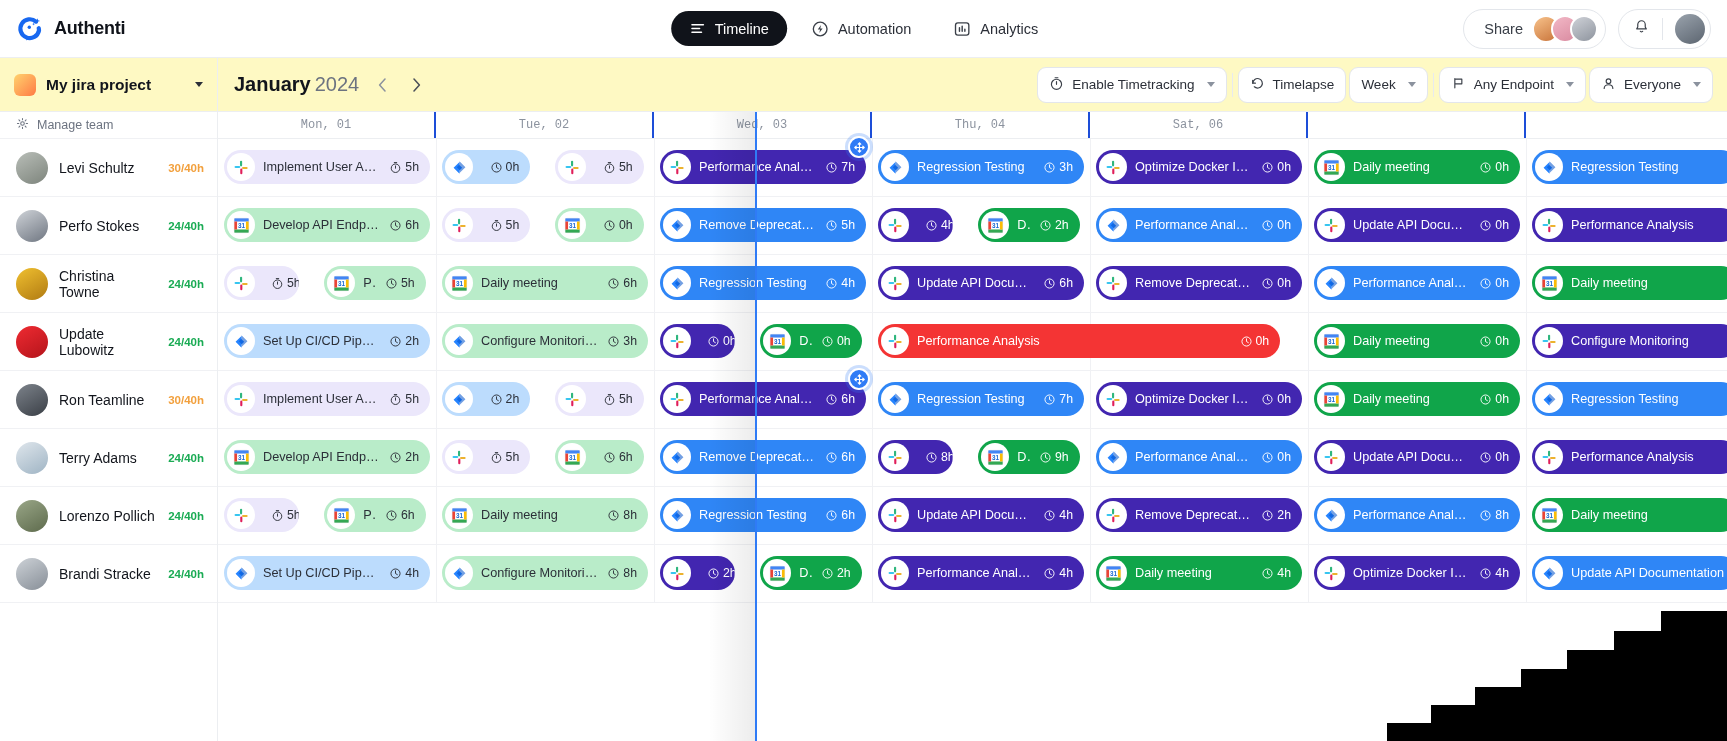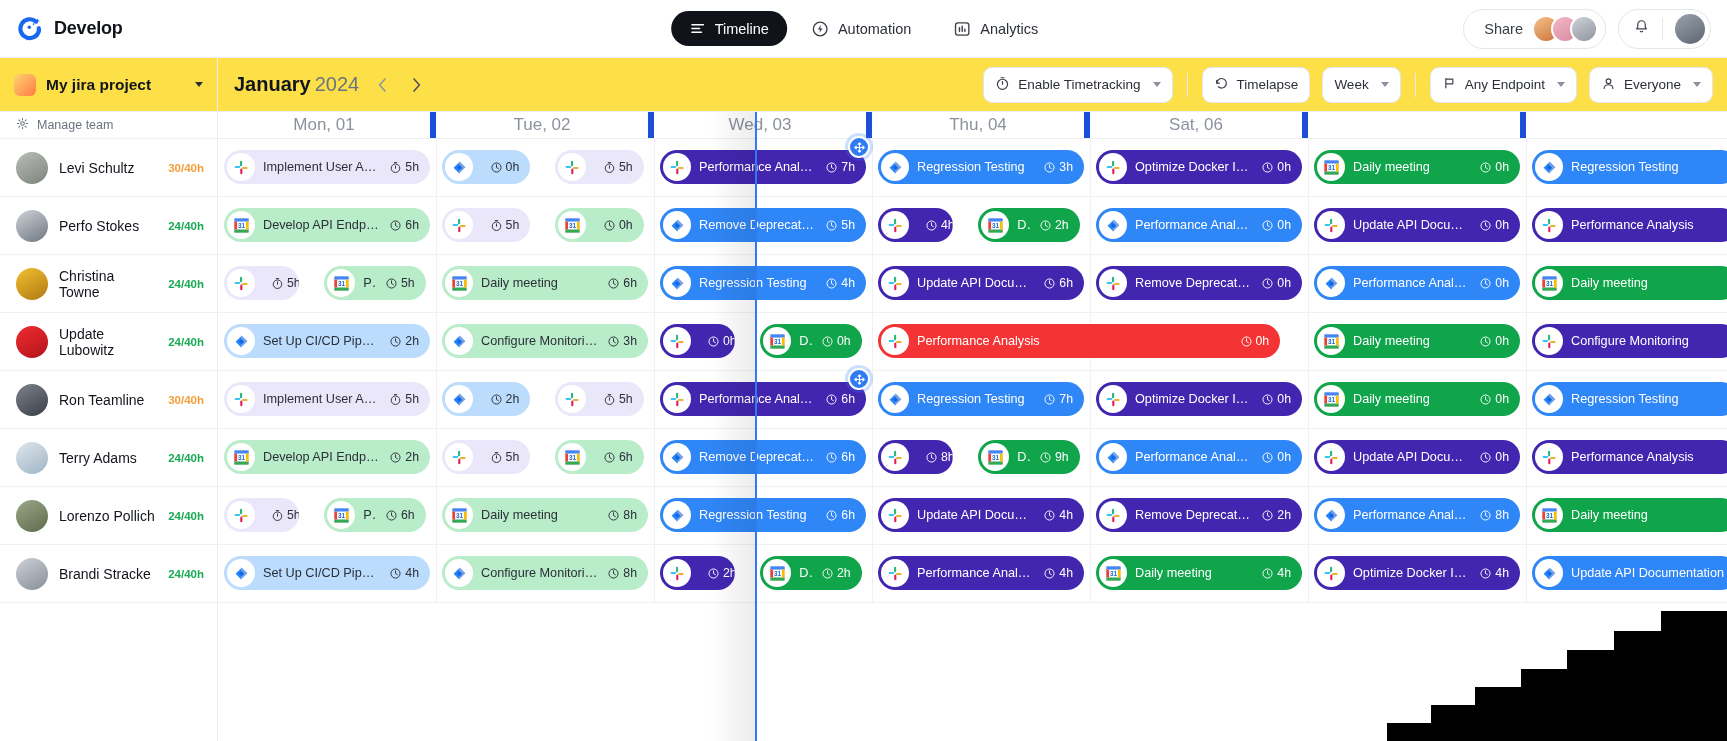--- a/index.html
+++ b/index.html
@@ -29,37 +29,37 @@
   .stack { display:flex; }
   .stack .av { width:28px; height:28px; border-radius:50%; border:2px solid #fff;
     margin-left:-9px; background-size:cover; }
   .stack .av:first-child { margin-left:0; }
   .bell-pill { padding:0 5px 0 14px; gap:12px; }
   .divider-v { width:1px; height:22px; background:#e3e6eb; }
   .av-lg { width:30px; height:30px; border-radius:50%; }
 
   
   .toolbar { height:54px; display:flex; align-items:center; position:relative;
-    border-bottom:1px solid #eceef1; background:#fde047; }
+    border-bottom:1px solid #eceef1; background:#fef9c3; }
   .projbox { width:218px; height:100%; display:flex; align-items:center; gap:10px;
     padding:0 14px; border-right:1px solid #eceef1; cursor:pointer; }
   .proj-sq { width:22px; height:22px; border-radius:6px;
     background:linear-gradient(135deg,#ffd36e,#ff7a45); }
   .proj-name { font-size:15.5px; font-weight:700; color:#12151c; flex:1; }
   .caret { width:0;height:0;border-left:4.5px solid transparent;border-right:4.5px solid transparent;
     border-top:5px solid #2b2f38; }
   .caret.lite { border-top-color:#8b929e; }
 
   .monthbox { display:flex; align-items:center; gap:12px; padding-left:16px; }
   .month { font-size:20px; font-weight:700; color:#12151c; }
   .month .yr { font-weight:400; color:#6c7380; margin-left:4px; }
   .arrowbtn { width:22px;height:22px;display:flex;align-items:center;justify-content:center;
     cursor:pointer; }
 
-  .tb-right { position:absolute; right:14px; display:flex; align-items:center; gap:12px; }
+  .tb-right { position:absolute; right:14px; display:flex; align-items:center; gap:3px; }
   .ctl { height:36px; border:1px solid #e3e6eb; border-radius:9px; display:flex;
     align-items:center; gap:8px; padding:0 11px; font-size:13.5px; color:#2b2f38;
     background:#fff; cursor:pointer; white-space:nowrap; }
   .ctl .caret { margin-left:4px; }
   .sep { width:1px; height:24px; background:#e8eaee; margin:0 2px; }
 
   
   .main { display:flex; height:629px; position:relative; }
   .leftcol { width:218px; flex:none; border-right:1px solid #eceef1; background:#fff; }
   .manage { height:27px; display:flex; align-items:center; gap:8px; padding-left:16px;
@@ -67,22 +67,22 @@
   .urow { height:58px; display:flex; align-items:center; gap:11px; padding:0 13px 0 16px;
     border-bottom:1px solid #f0f1f4; }
   .u-av { width:32px;height:32px;border-radius:50%; flex:none; }
   .u-name { font-size:14px; color:#12151c; flex:1; }
   .u-hrs { font-size:11.5px; font-weight:600; }
   .u-hrs.green { color:#1aab54; }
   .u-hrs.orange { color:#f2a03d; }
 
   .rightcol { flex:1; position:relative; overflow:hidden; background:#fff; }
   .dayhdr { height:27px; display:flex; border-bottom:1px solid #eceef1; }
-  .daycell { border-right:6px solid #1d4ed8; display:flex; align-items:center;
-    justify-content:center; font-size:17px; color:#8b929e; flex:none; }
+  .daycell { border-right:2px solid #1d4ed8; display:flex; align-items:center;
+    justify-content:center; font-size:12px; color:#8b929e; flex:none;font-family:Liberation Mono, monospace; }
   .gridrow { height:58px; position:relative; border-bottom:1px solid #f0f1f4; }
   .colline { position:absolute; top:0; bottom:0; width:1px; background:#f0f1f4; }
 
   
   .chip { position:absolute; top:11px; height:34px; border-radius:17px; display:flex;
     align-items:center; padding:0 11px 0 3px; gap:8px; cursor:pointer; overflow:hidden; }
   .chip .ava { width:28px;height:28px;border-radius:50%;flex:none;display:flex;
     align-items:center;justify-content:center; background:#fff; }
   .chip .ttl { font-size:12.7px; flex:1; overflow:hidden; text-overflow:ellipsis;
     white-space:nowrap; }
@@ -109,21 +109,21 @@
   <div class="brand">
     <span class="brand-logo">
       <svg width="28" height="28" viewBox="0 0 28 28">
         <path d="M20 6.6A9.4 9.4 0 1 0 23 15.5c0-.8-.1-1.6-.3-2.3" fill="none" stroke="#1868f0" stroke-width="4.2" stroke-linecap="round"></path>
         <path d="M13.7 22.9 10.4 25.6l-.2-4.2z" fill="#1868f0"></path>
         <circle cx="13.3" cy="12.2" r="1.7" fill="#1868f0"></circle>
         <path d="M21.4 3.2l.7 2 2 .7-2 .7-.7 2-.7-2-2-.7 2-.7z" fill="#1868f0"></path>
         <path d="M17.6 7.6l.4 1.1 1.1.4-1.1.4-.4 1.1-.4-1.1-1.1-.4 1.1-.4z" fill="#1868f0"></path>
       </svg>
     </span>
-    <span class="brand-name">Develop</span>
+    <span class="brand-name">Authenti</span>
   </div>
 
   <div class="navgroup">
     <div class="navitem active">
       <span class="ic">
         <svg width="17" height="17" viewBox="0 0 18 18">
             <g stroke="#fff" stroke-width="1.7" stroke-linecap="round">
               <path d="M3 5h12M3 9h8M3 13h10"></path>
             </g>
           </svg>

